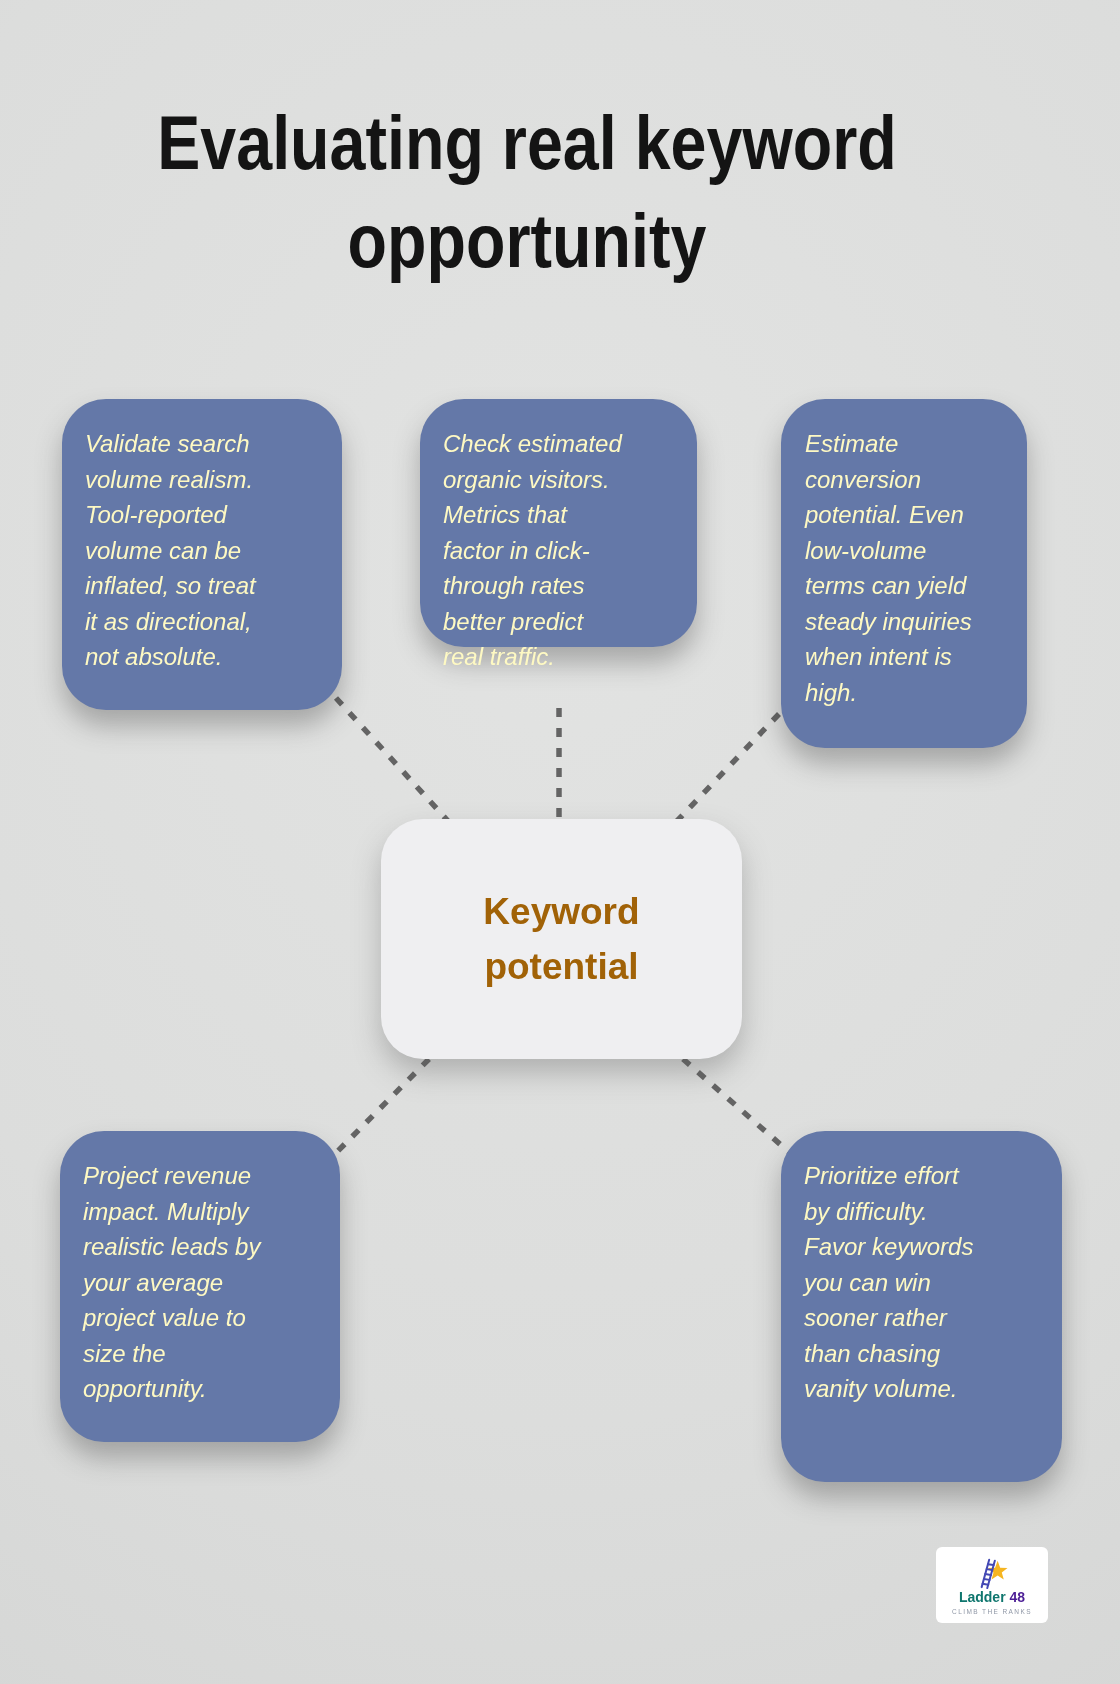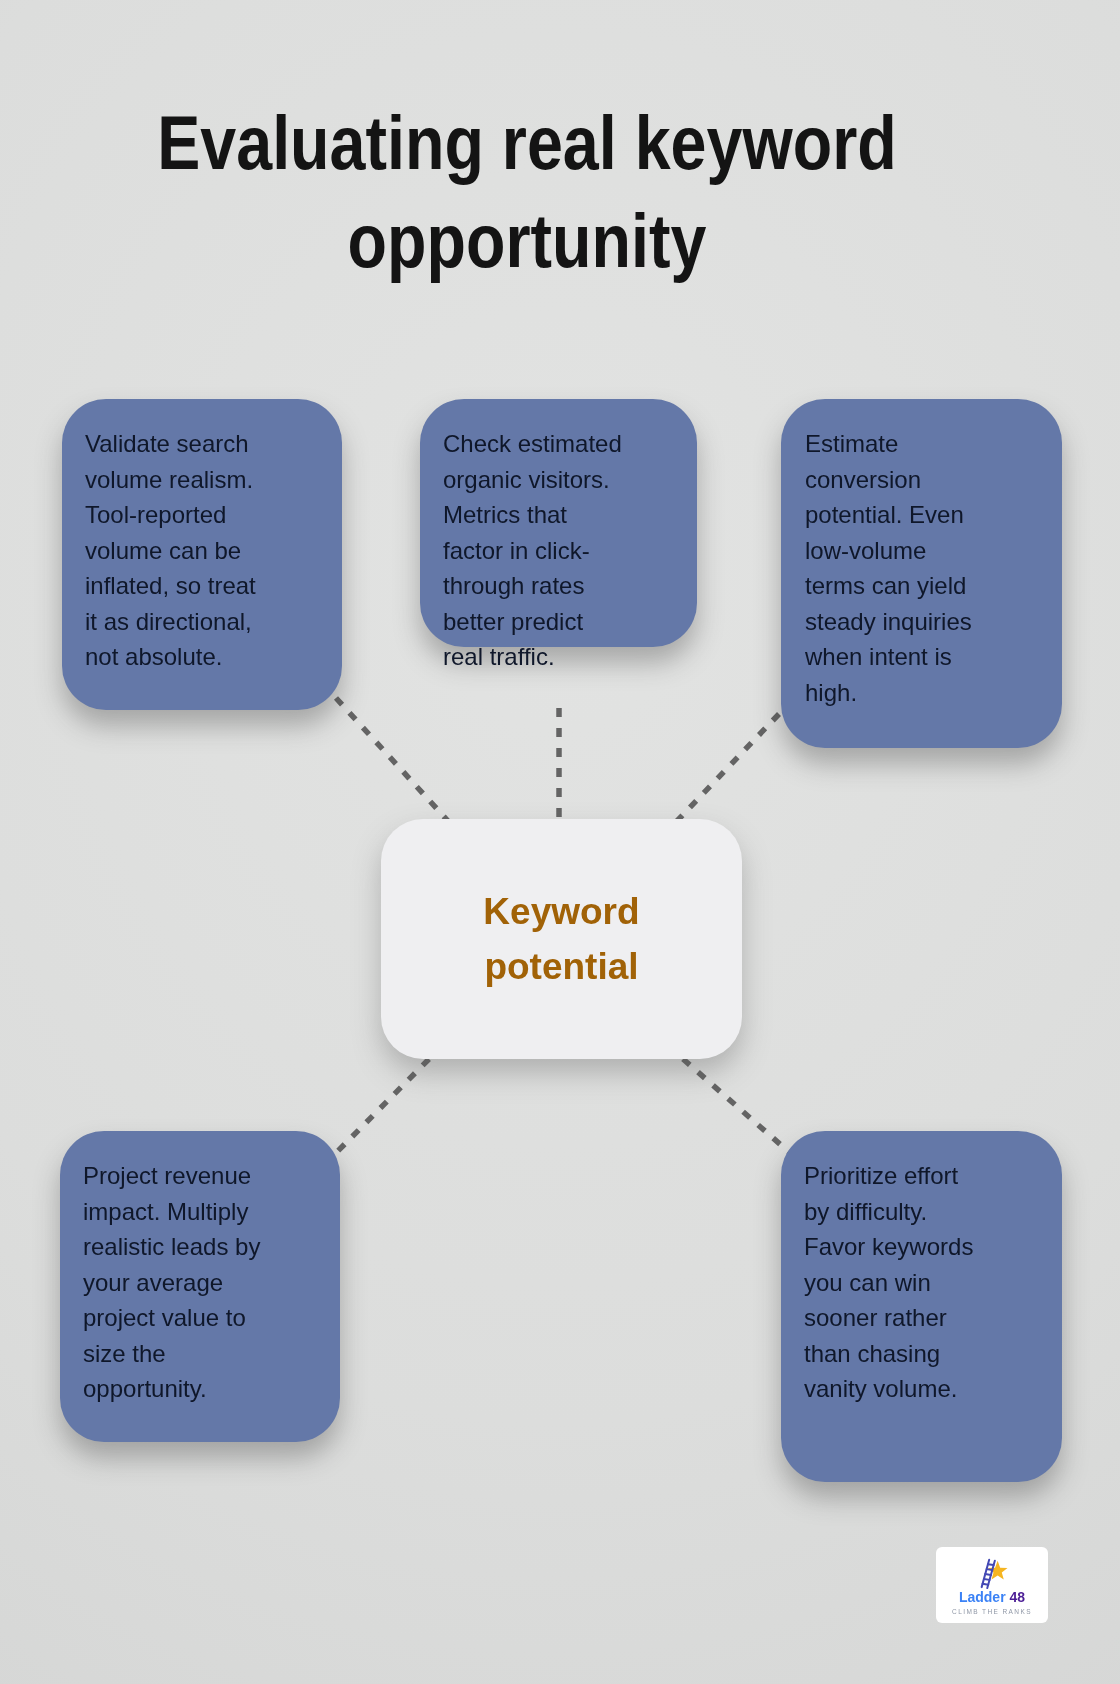--- a/index.html
+++ b/index.html
@@ -29,30 +29,31 @@
   .connectors {
     position: absolute;
     left: 0; top: 0;
     width: 1120px; height: 1684px;
   }
   .node {
     position: absolute;
     box-sizing: border-box;
     background: #6478a8;
     border-radius: 44px;
-    color: #0f172a;
+    color: #fef9c3;
     font-size: 24px;
     line-height: 35.5px;
     padding: 27px 16px 0 23px;
     white-space: pre-line;
     box-shadow: 0 16px 26px rgba(60,60,60,0.35);
+    font-style: italic;
   }
   .node-a { left: 62px;  top: 399px;  width: 280px; height: 311px; }
   .node-b { left: 420px; top: 399px;  width: 277px; height: 248px; }
-  .node-c { left: 781px; top: 399px;  width: 281px; height: 349px; padding-left: 24px; }
+  .node-c { left: 781px; top: 399px;  width: 246px; height: 349px; padding-left: 24px; }
   .node-d { left: 60px;  top: 1131px; width: 280px; height: 311px; }
   .node-e { left: 781px; top: 1131px; width: 281px; height: 351px; }
   .center-node {
     position: absolute;
     left: 381px; top: 819px;
     width: 361px; height: 240px;
     background: #efeff1;
     border-radius: 42px;
     box-shadow: 0 14px 28px rgba(90,90,90,0.35);
     display: flex;
@@ -79,21 +80,21 @@
     box-sizing: border-box;
   }
   .logo-icon { width: 40px; height: 32px; display: block; }
   .logo-name {
     font-size: 14px;
     font-weight: bold;
     line-height: 15px;
     margin-top: 1px;
     white-space: nowrap;
   }
-  .logo-name .primary { color: #3b82f6; }
+  .logo-name .primary { color: #0f766e; }
   .logo-name .accent  { color: #4c1d95; margin-top: 24px; }
   .logo-tagline {
     font-size: 6.5px;
     letter-spacing: 1.4px;
     color: #8f97a6;
     margin-top: 3px;
     white-space: nowrap;
   }
 </style>
 </head>

